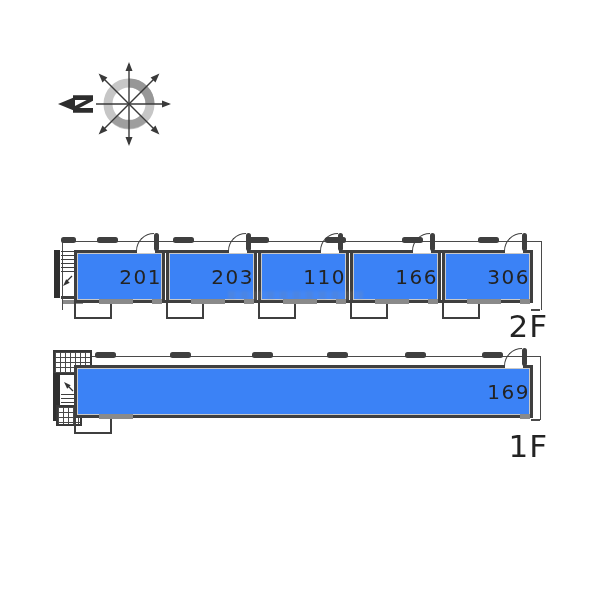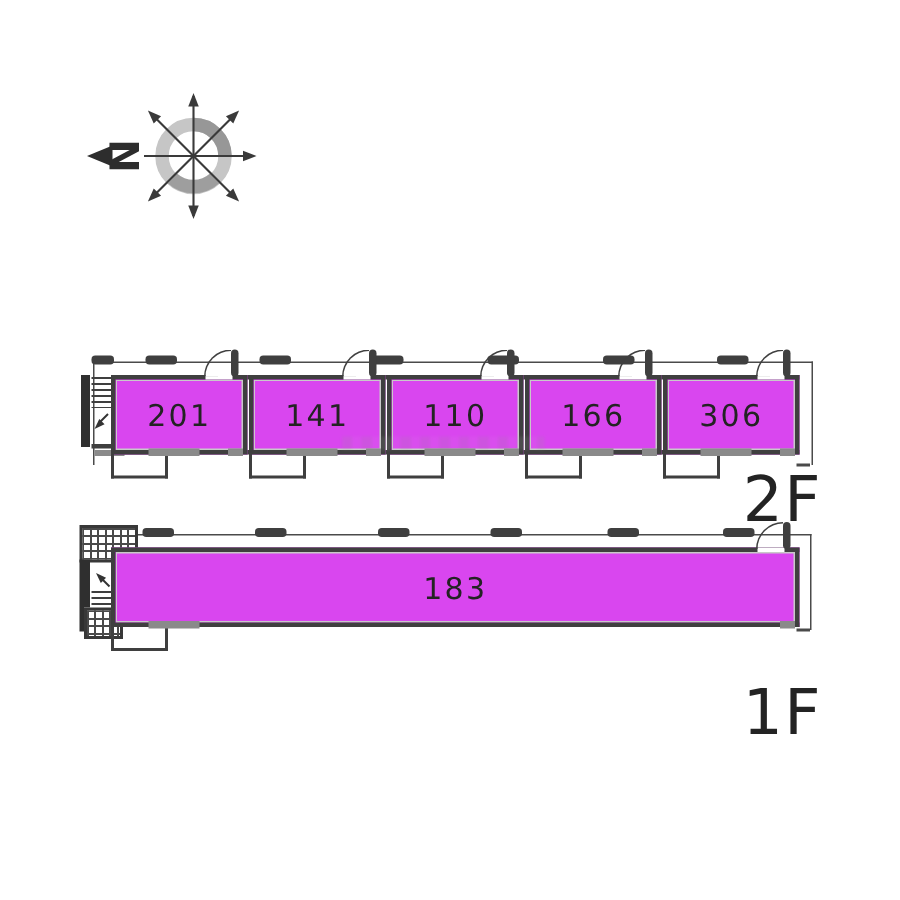--- a/index.html
+++ b/index.html
@@ -21,23 +21,23 @@
   #floor-2f .stub { top:77px; }
   #floor-1f .stub { top:72px; }
 
   .top-bar { position:absolute; top:5px; height:6px; background:#3f3f3f; border-radius:2.5px; }
 
   .wall-band { position:absolute; left:74px; width:459px; height:3.2px; background:#3f3f3f; }
   .band-top { top:18px; }
   .band-bottom { top:67.8px; }
 
   .rooms-row { position:absolute; left:74px; top:18px; width:459px; height:53px; display:flex; gap:1px; }
-  .room { position:relative; flex:1; border:3.2px solid #3f3f3f; background:#d946ef;
+  .room { position:relative; flex:1; border:3.2px solid #3f3f3f; background:#3b82f6;
           box-shadow: inset 0 0 0 1px #c9c9c9;
-          display:flex; align-items:center; justify-content:center; }
+          display:flex; align-items:center; justify-content:flex-end; }
   .room-number { font-size:20px; color:#232323; letter-spacing:1.5px; }
 
   .door-gap  { position:absolute; top:-3.2px; right:7px; width:18px; height:3.4px; background:#fff; z-index:3; }
   .door-arc  { position:absolute; top:-20px; right:8px; width:17px; height:17px;
                border-top:1.5px solid #3f3f3f; border-left:1.5px solid #3f3f3f;
                border-top-left-radius:100% 100%; z-index:3; }
   .door-leaf { position:absolute; top:-20px; right:3px; width:5px; height:18px;
                background:#3f3f3f; border-radius:2.5px; z-index:4; }
 
   .win-a { position:absolute; bottom:-4px; left:22px; width:34px; height:4.6px; background:#8a8a8a; z-index:3; }
@@ -62,23 +62,23 @@
   .landing  { position:absolute; left:61px; top:64px; width:17px; height:2.6px; background:#3f3f3f; }
   .landing-win { position:absolute; left:63px; top:68px; width:20px; height:4px; background:#8a8a8a; }
 
   .grid { position:absolute; border:2px solid #383838; background-color:#fff;
           background-image:
             repeating-linear-gradient(90deg,#4a4a4a 0 1.2px,transparent 1.2px 5px),
             repeating-linear-gradient(180deg,#4a4a4a 0 1.2px,transparent 1.2px 5px); }
   .grid-a { left:53px; top:3px;  width:35px; height:21px; }
   .grid-b { left:56px; top:58px; width:22px; height:17px; }
 
-  .floor-label { position:absolute; right:52px; font-size:42px; color:#232323; letter-spacing:1px; }
+  .floor-label { position:absolute; right:52px; font-size:31px; color:#232323; letter-spacing:1px; }
   #floor-2f .floor-label { top:76px; }
-  #floor-1f .floor-label { top:81px;margin-top:22px; }
+  #floor-1f .floor-label { top:81px; }
 
   .watermark-smudge { position:absolute; left:228px; top:291px; width:135px; height:9px; opacity:.28;
     background:repeating-linear-gradient(90deg, rgba(150,150,150,.6) 0 7px, rgba(220,220,220,.2) 7px 13px);
     filter:blur(1.1px); }
 </style>
 </head>
 <body>
 
 <div class="canvas">
 
@@ -126,21 +126,21 @@
         <div class="room">
     <span class="room-number">201</span>
     <div class="door-gap"></div>
     <div class="door-arc"></div>
     <div class="door-leaf"></div>
     <div class="win-a"></div>
     <div class="win-b"></div>
     <div class="balcony"></div>
   </div>
         <div class="room">
-    <span class="room-number">141</span>
+    <span class="room-number">203</span>
     <div class="door-gap"></div>
     <div class="door-arc"></div>
     <div class="door-leaf"></div>
     <div class="win-a"></div>
     <div class="win-b"></div>
     <div class="balcony"></div>
   </div>
         <div class="room">
     <span class="room-number">110</span>
     <div class="door-gap"></div>
@@ -187,21 +187,21 @@
     <svg class="stair-arrow" viewBox="0 0 13 13">
       <line x1="11" y1="11" x2="5.5" y2="5.5" stroke="#333" stroke-width="1.3"></line>
       <polygon points="2,2 8.7,5.2 5.2,8.7" fill="#333"></polygon>
     </svg>
     <div class="steps"></div>
     <div class="grid grid-b"></div>
     <div class="wall-band band-top"></div>
     <div class="wall-band band-bottom"></div>
     <div class="rooms-row">
         <div class="room">
-    <span class="room-number">183</span>
+    <span class="room-number">169</span>
     <div class="door-gap"></div>
     <div class="door-arc"></div>
     <div class="door-leaf"></div>
     <div class="win-a"></div>
     <div class="win-b"></div>
     <div class="balcony"></div>
   </div>
       </div>
     <div class="floor-label">1F</div>
   <div class="top-bar" style="left: 95px; width: 21px;"></div>

